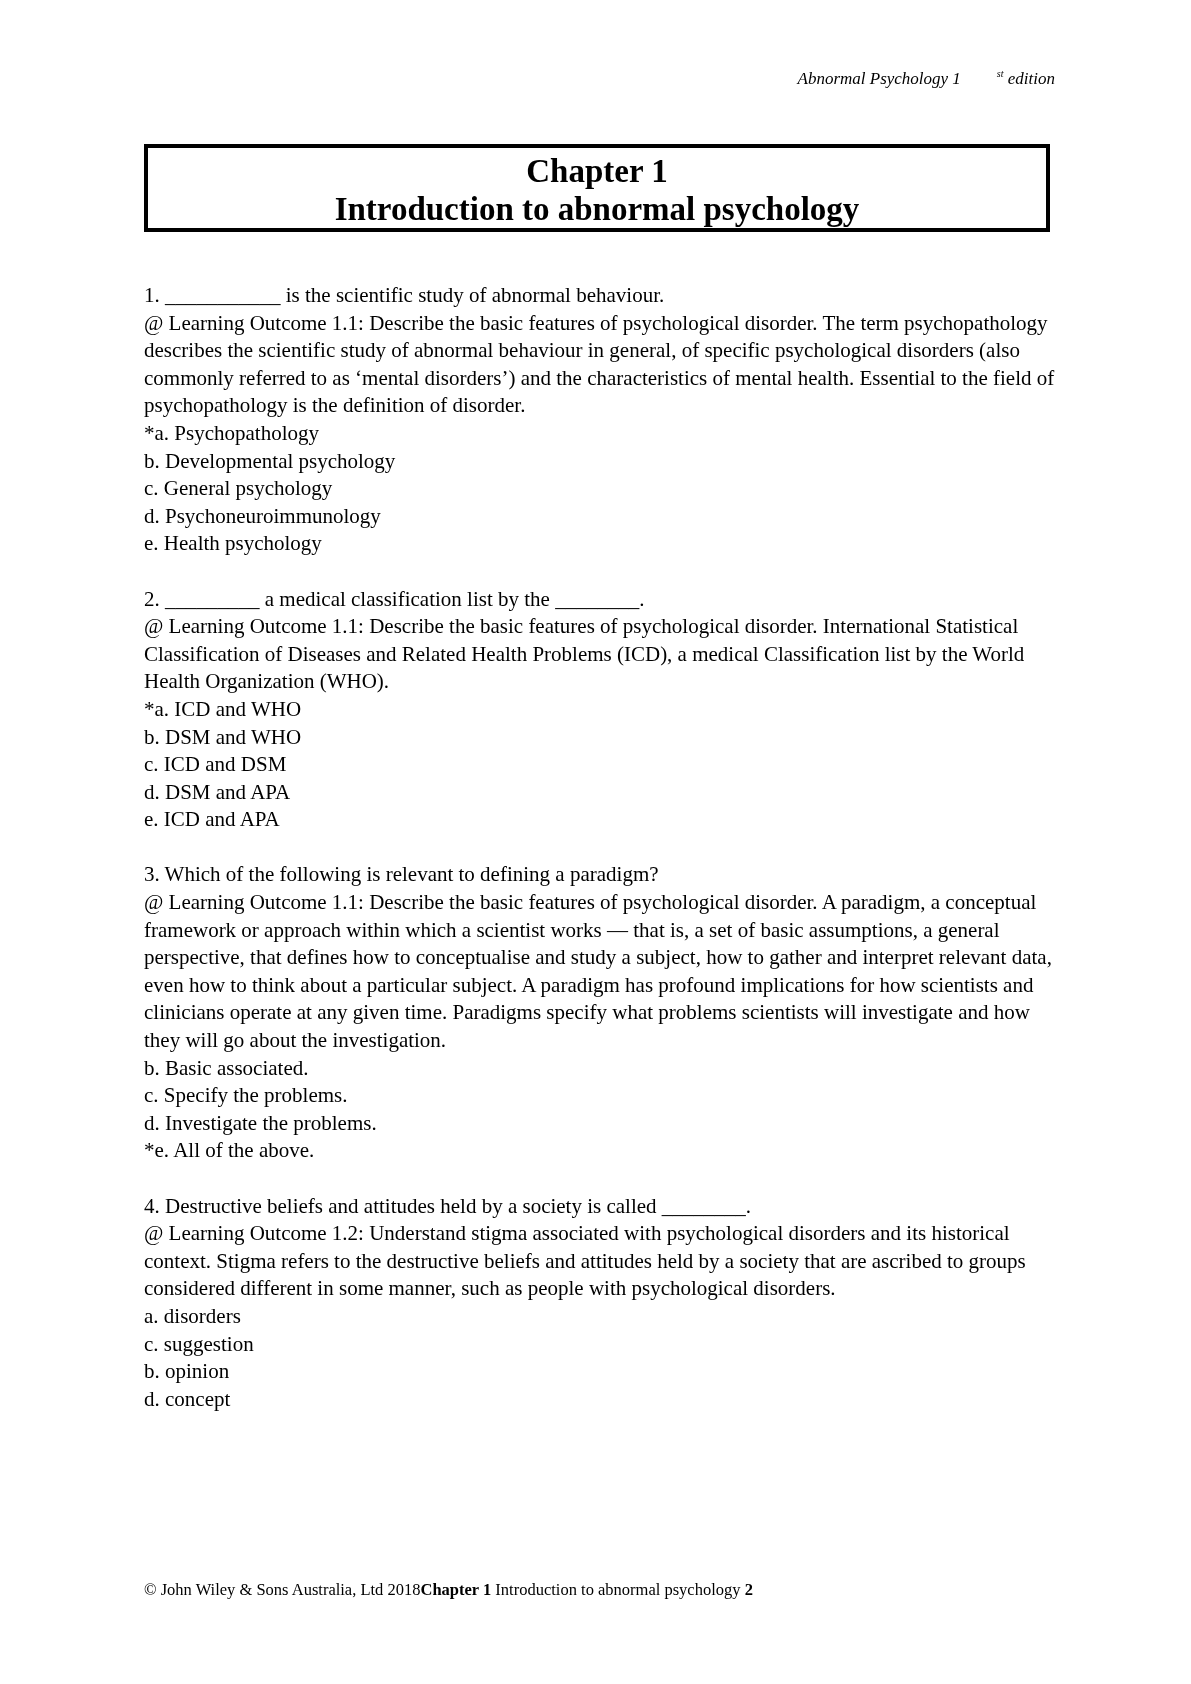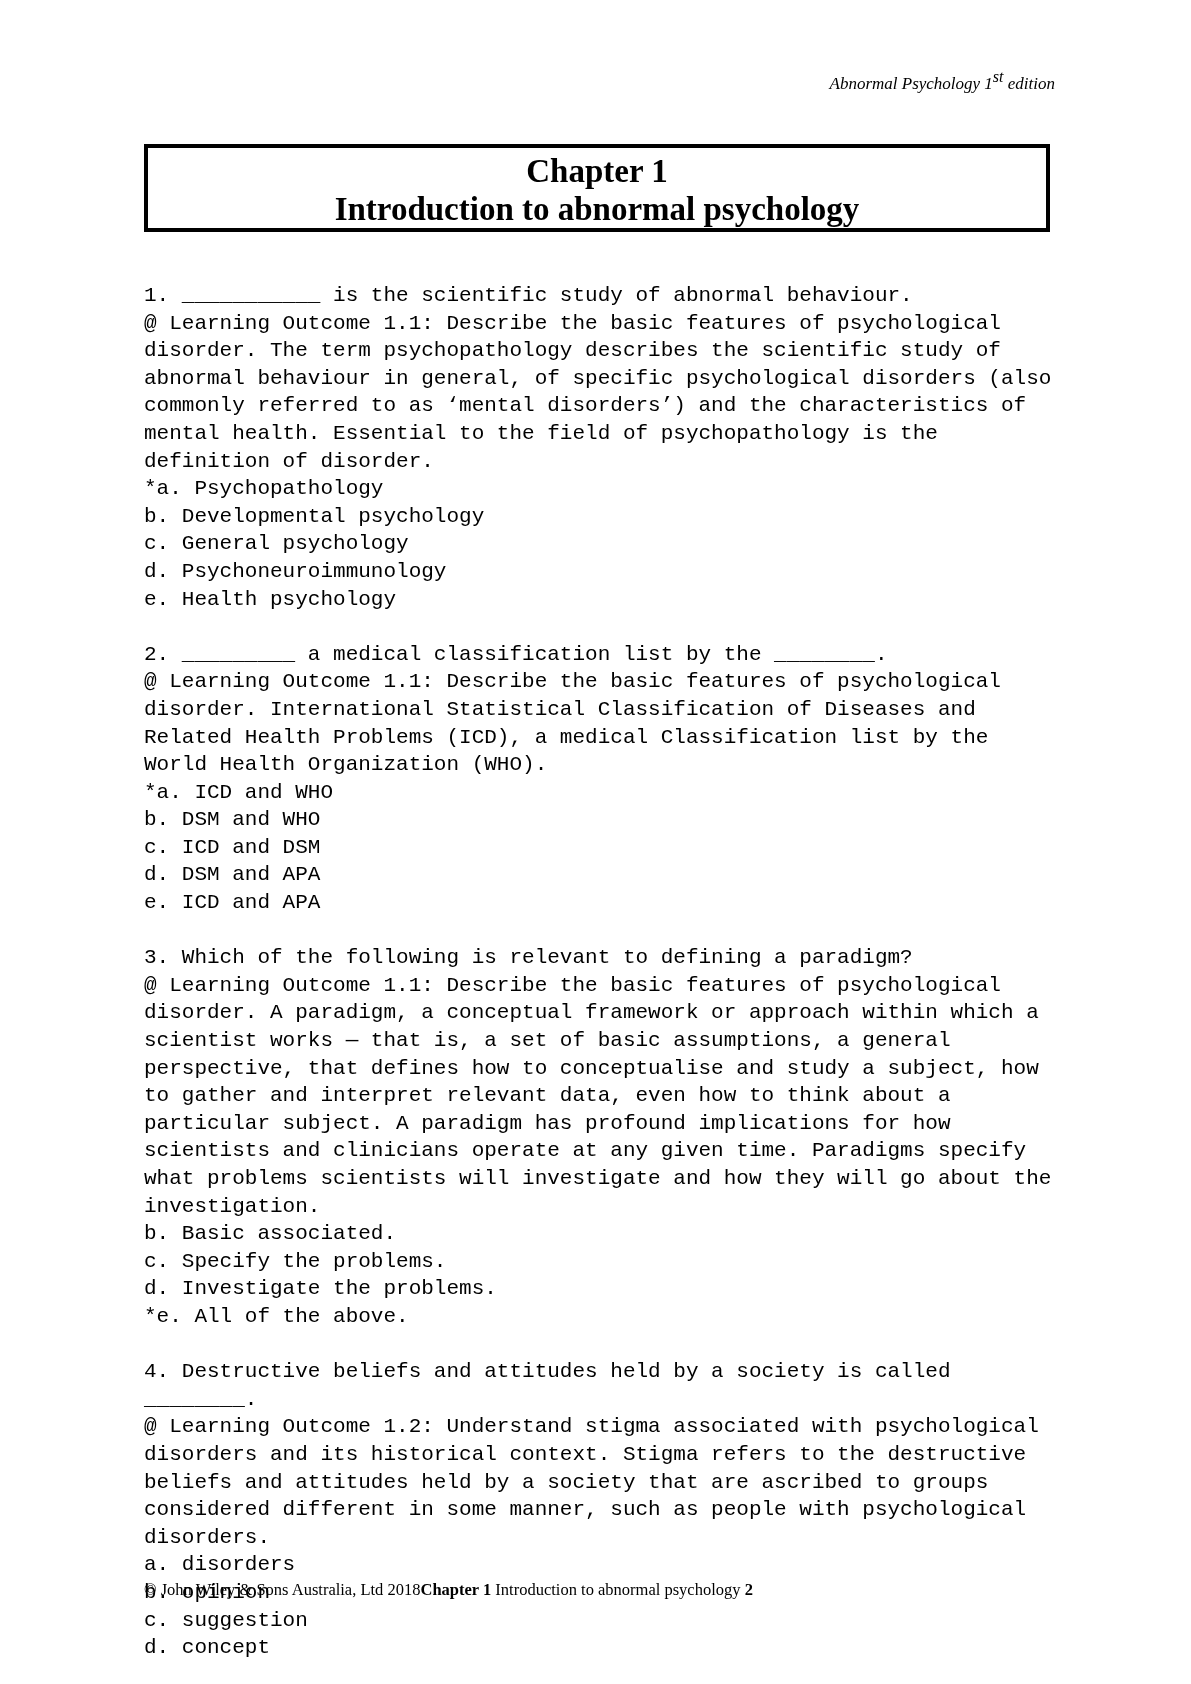--- a/index.html
+++ b/index.html
@@ -4,32 +4,32 @@
 <style>
   html, body { margin: 0; padding: 0; background: #ffffff; }
   body {
     width: 1191px; height: 1684px; position: relative; overflow: hidden;
     font-family: "Liberation Serif", "DejaVu Serif", serif; color: #000;
   }
   .running-header {
     position: absolute; top: 68px; right: 136px;
     font-style: italic; font-size: 17px;
   }
-  .running-header sup { font-size: 16px; }
+  .running-header sup { font-size: 10px; margin-left: 36px; }
   .chapter-box {
     position: absolute; left: 144px; top: 144px; width: 906px; height: 88px;
     border: 4px solid #000; box-sizing: border-box;
     text-align: center; font-weight: bold; font-size: 33px; line-height: 38px;
     padding-top: 4px;
   }
   .content {
     position: absolute; left: 144px; top: 282px; width: 915px;
     font-size: 21px; line-height: 27.6px;
   }
-  .question { margin-bottom: 27.6px; font-family: Liberation Mono, monospace; }
+  .question { margin-bottom: 27.6px; }
   .question p { margin: 0; }
   .footer {
     position: absolute; top: 1580px; left: 144px; width: 902px;
     font-size: 16.5px; display: flex; justify-content: flex-start;
   }
   .footer b { font-weight: bold; }
 </style>
 </head>
 <body>
 
@@ -64,22 +64,22 @@
     <p>@ Learning Outcome 1.1: Describe the basic features of psychological disorder. A paradigm, a conceptual framework or approach within which a scientist works — that is, a set of basic assumptions, a general perspective, that defines how to conceptualise and study a subject, how to gather and interpret relevant data, even how to think about a particular subject. A paradigm has profound implications for how scientists and clinicians operate at any given time. Paradigms specify what problems scientists will investigate and how they will go about the investigation.</p>
     <p>b. Basic associated.</p>
     <p>c. Specify the problems.</p>
     <p>d. Investigate the problems.</p>
     <p>*e. All of the above.</p>
   </div>
   <div class="question">
     <p>4. Destructive beliefs and attitudes held by a society is called ________.</p>
     <p>@ Learning Outcome 1.2: Understand stigma associated with psychological disorders and its historical context. Stigma refers to the destructive beliefs and attitudes held by a society that are ascribed to groups considered different in some manner, such as people with psychological disorders.</p>
     <p>a. disorders</p>
+    <p>c. suggestion</p>
     <p>b. opinion</p>
-    <p>c. suggestion</p>
     <p>d. concept</p>
   </div>
 </div>
 
 <div class="footer">
   <span>© John Wiley &amp; Sons Australia, Ltd 2018</span>
   <span><b>Chapter 1</b><span> Introduction to abnormal psychology </span><b>2</b></span>
 </div>
 
 </body></html>

